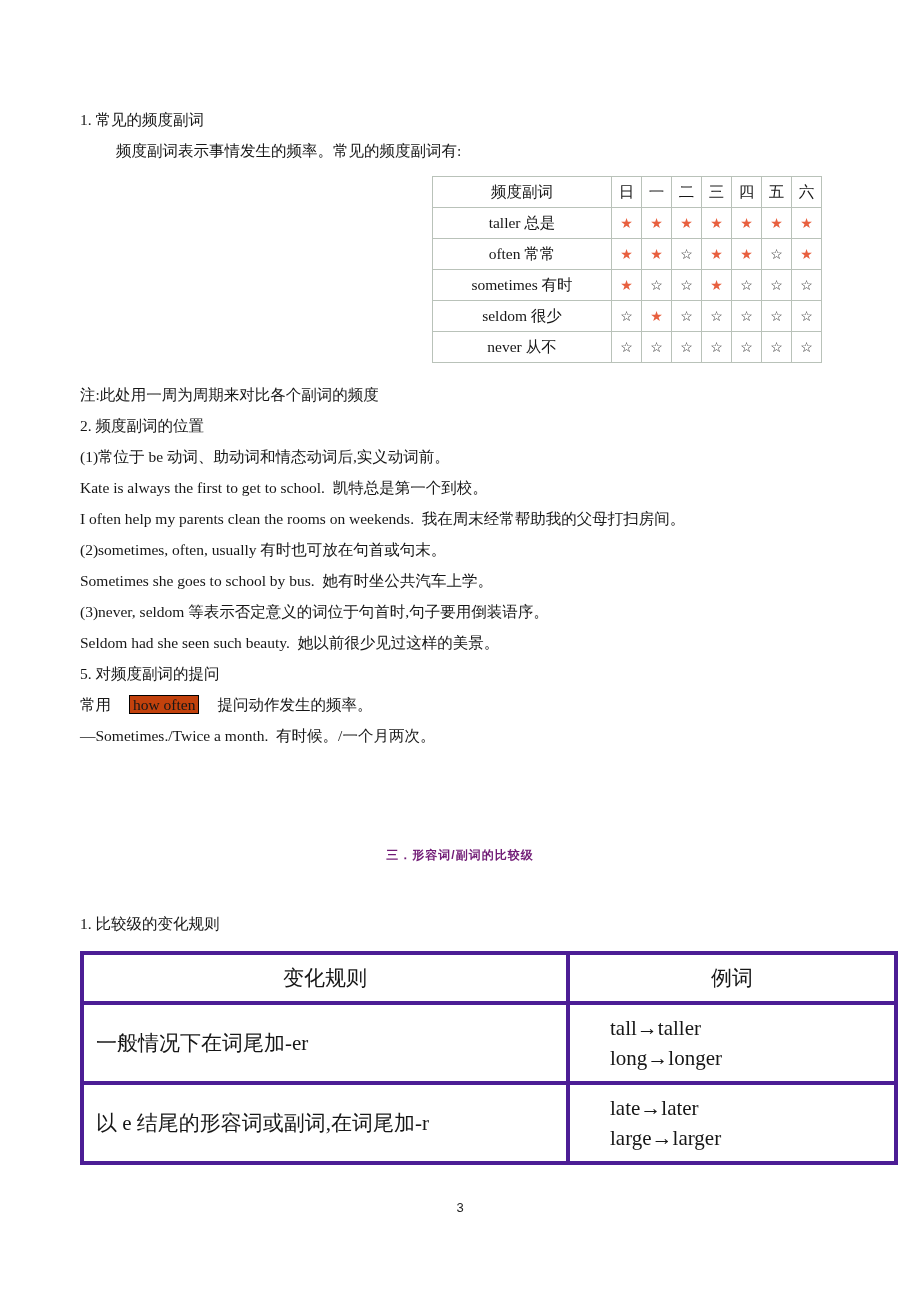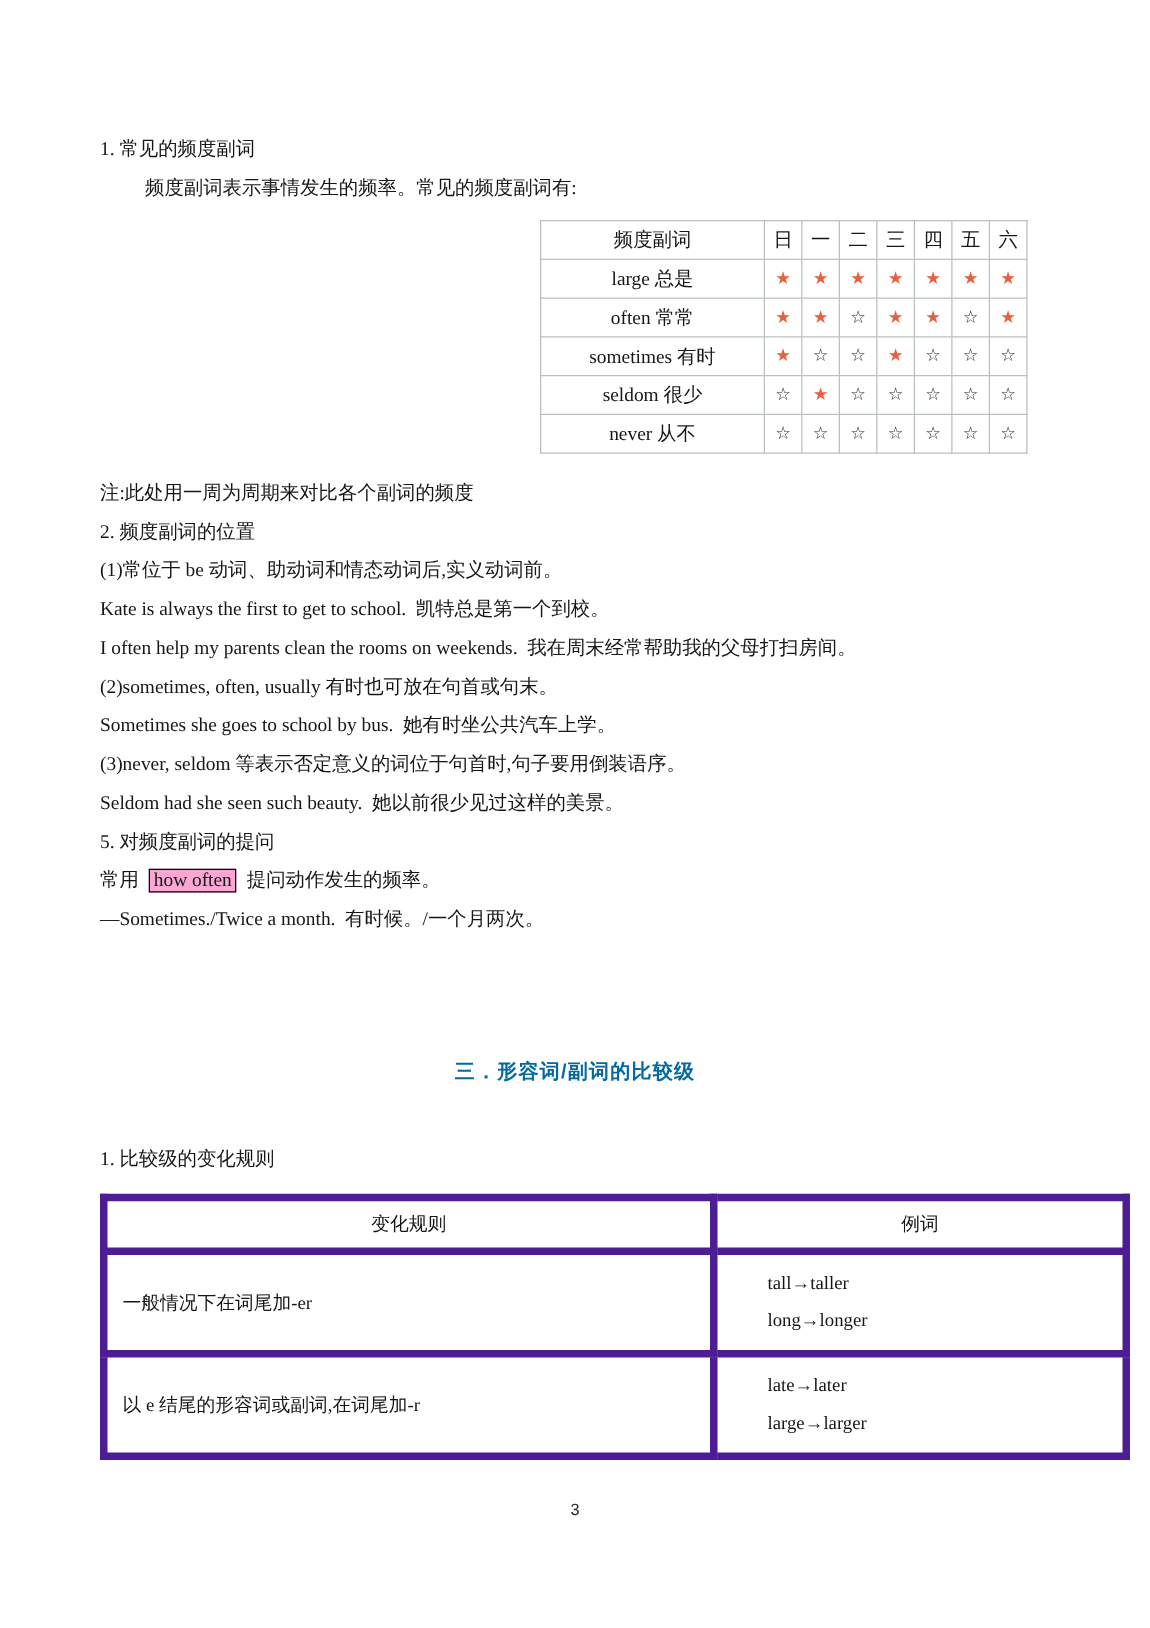--- a/index.html
+++ b/index.html
@@ -73,47 +73,47 @@
   .star {
     font-size: 14px;
     line-height: 1;
     display: inline-block;
   }
   .star.filled { color: #e8603f; }
   .star.empty  { color: #2b2b2b; }
 
   
   .hl {
-    background: #f9a8d4;
+    background: #c2410c;
     border: 1px solid #000000;
     padding: 0 3px;
-    margin: 0 8px;
+    margin: 0 18px;
     font-family: Liberation Serif, serif;
   }
 
   
   .section-heading {
     text-align: center;
     font-family: "Liberation Sans", "DejaVu Sans", sans-serif;
     font-weight: bold;
-    font-size: 16px;
+    font-size: 12px;
     letter-spacing: 1px;
-    color: #0369a1;
+    color: #701a75;
   }
 
   
   table.rules-table {
     border-collapse: collapse;
     table-layout: fixed;
     width: 758px;
     margin-top: 12px;
   }
   table.rules-table td {
-    border: 6px solid #4c1d95;
-    font-size: 15px;
+    border: 4px solid #4c1d95;
+    font-size: 21px;
     vertical-align: middle;
     padding: 10px 12px;
     color: #161616;
   }
   table.rules-table td.col-rule { width: 458px; }
   table.rules-table td.col-example { width: 300px; }
   table.rules-table td.head {
     text-align: center;
     height: 18px;
     padding: 9px 12px;
@@ -155,21 +155,21 @@
             <td class="day">一</td>
             <td class="day">二</td>
             <td class="day">三</td>
             <td class="day">四</td>
             <td class="day">五</td>
             <td class="day">六</td>
           </tr>
         </thead>
         <tbody id="freq-body">
             <tr>
-              <td class="adv">large  总是</td>
+              <td class="adv">taller  总是</td>
               <td class="day"><span class="star filled">★</span></td>
               <td class="day"><span class="star filled">★</span></td>
               <td class="day"><span class="star filled">★</span></td>
               <td class="day"><span class="star filled">★</span></td>
               <td class="day"><span class="star filled">★</span></td>
               <td class="day"><span class="star filled">★</span></td>
               <td class="day"><span class="star filled">★</span></td>
             </tr>
             <tr>
               <td class="adv">often  常常</td>

